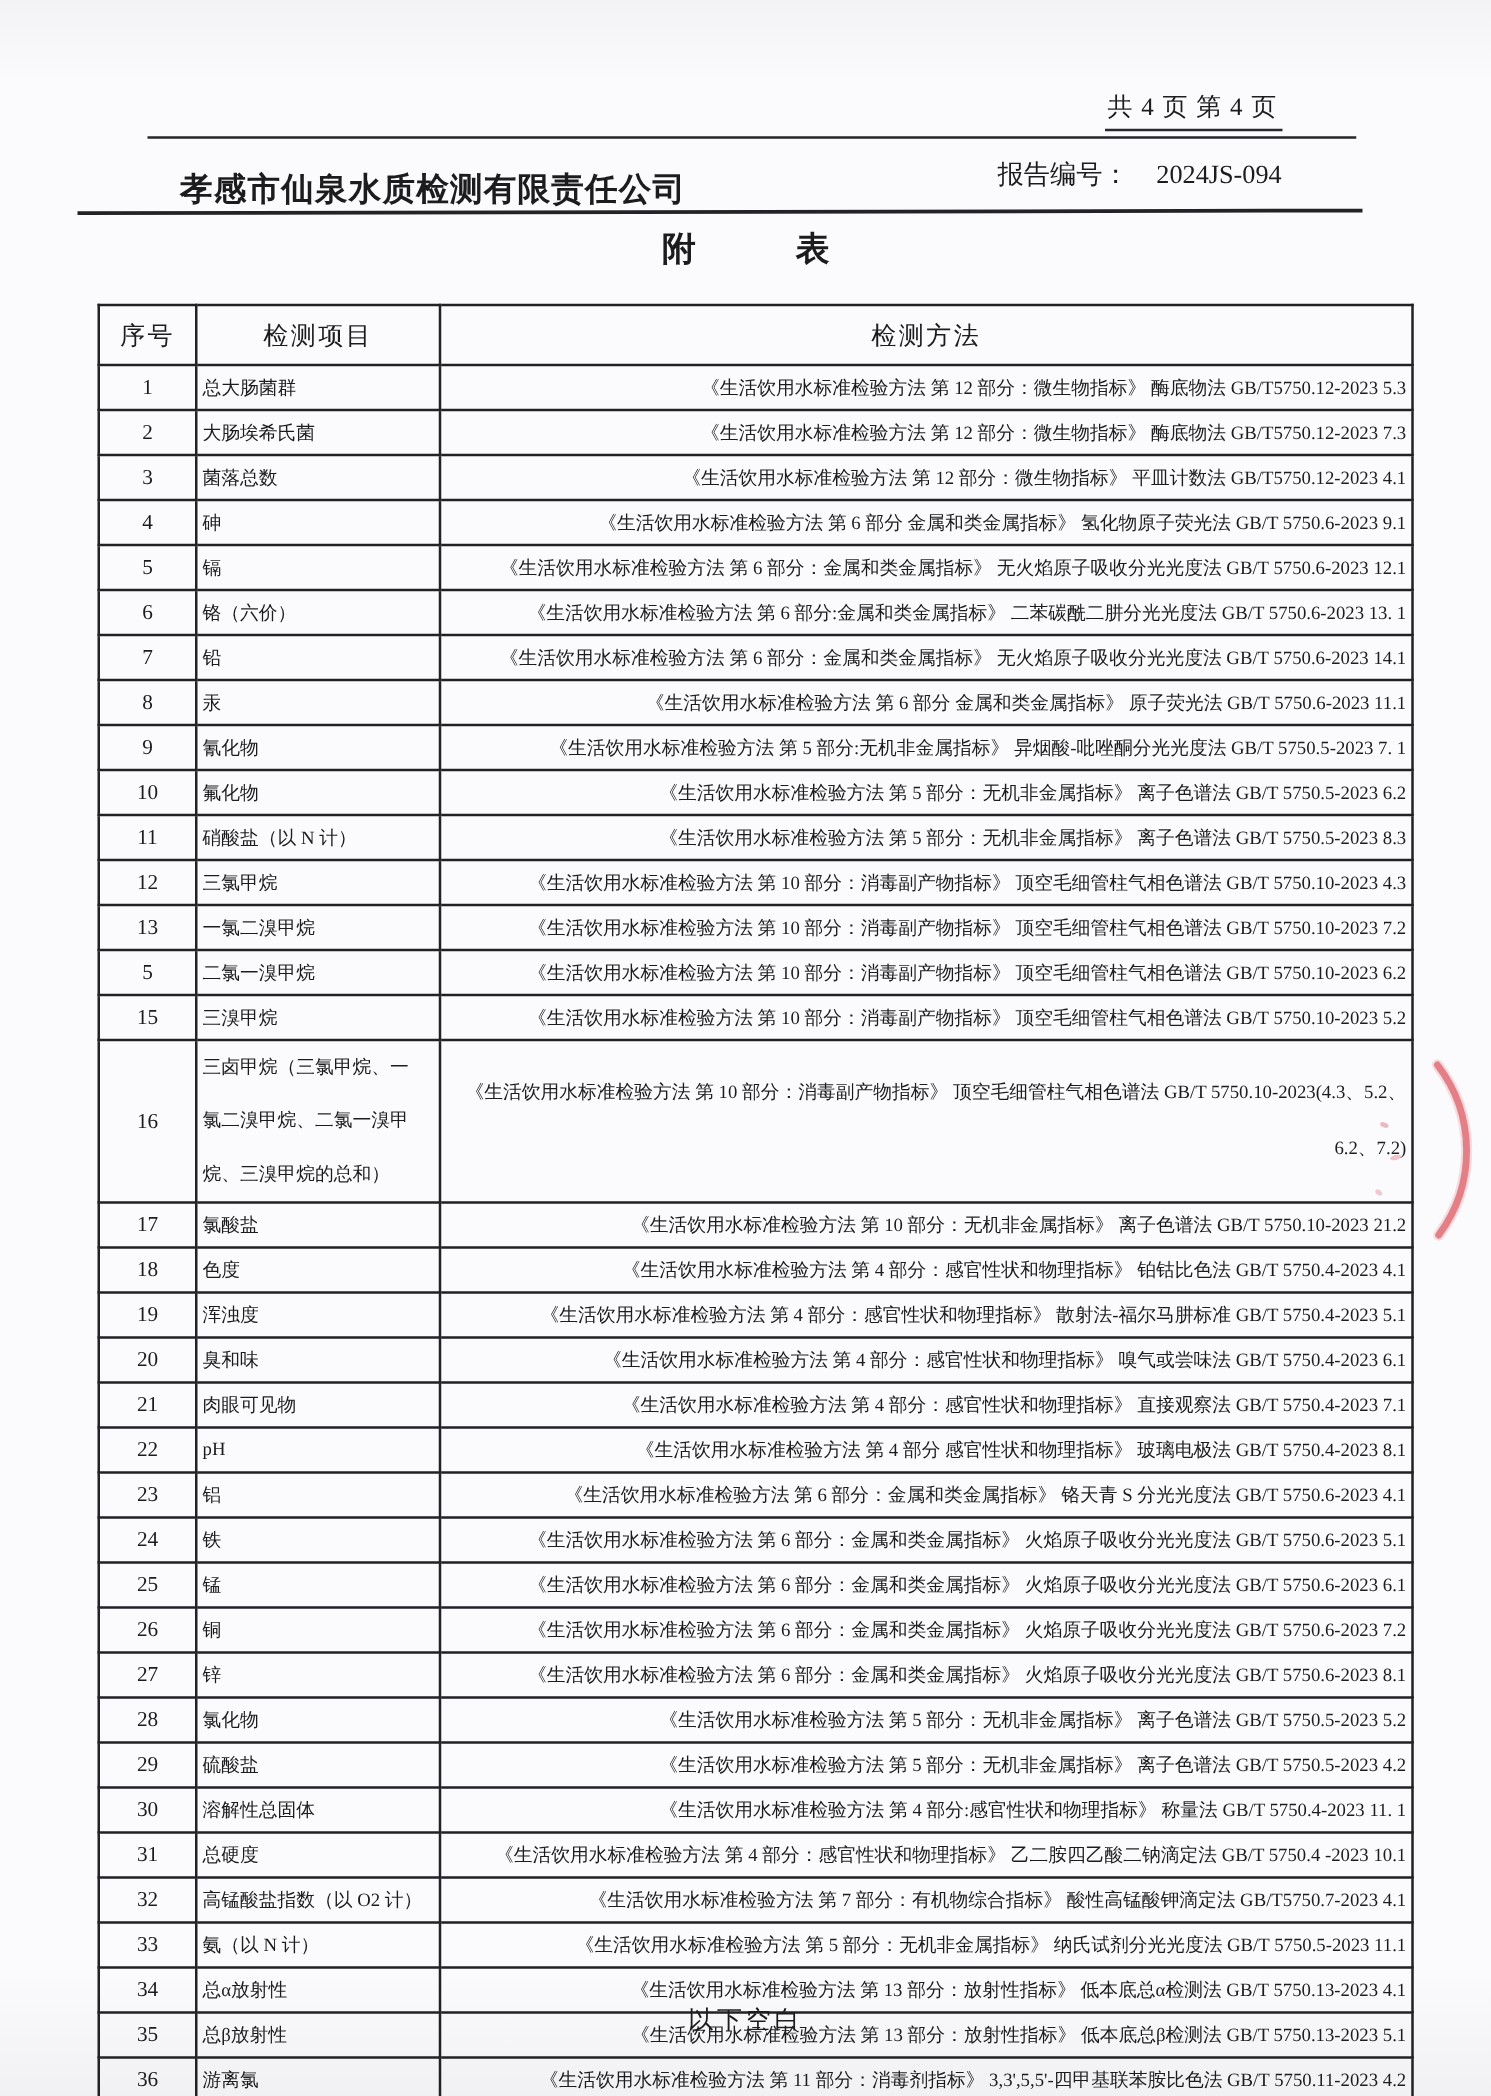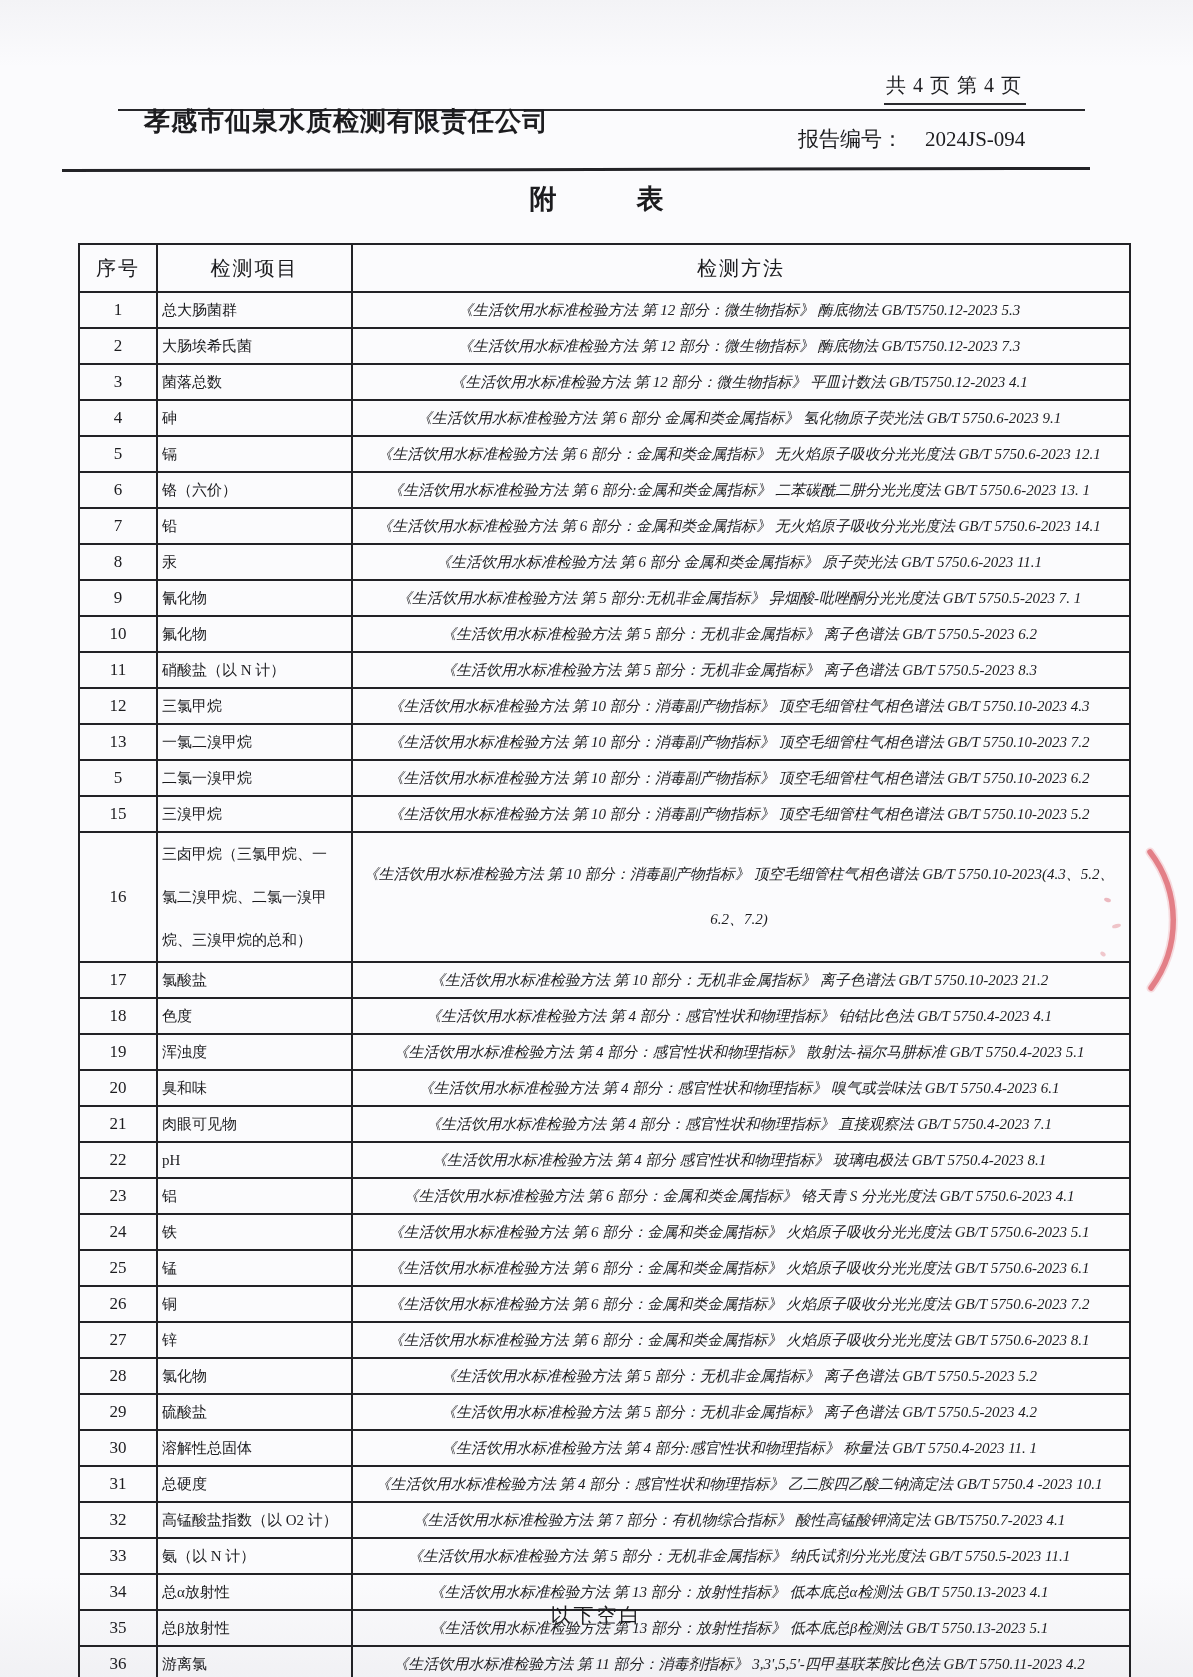--- a/index.html
+++ b/index.html
@@ -11,21 +11,21 @@
   }
   .sheet{position:absolute;inset:0;}
 
   .page-indicator{
     position:absolute;left:884px;top:72px;font-size:20px;letter-spacing:1px;
     border-bottom:2.5px solid #2a2a2e;padding:0 4px 4px 2px;white-space:nowrap;
   }
   .rule-top{position:absolute;left:118px;top:109px;width:967px;height:2px;background:#27272b;}
   .rule-bottom{position:absolute;left:62px;top:168px;width:1028px;height:2.5px;background:#232327;transform:rotate(-0.12deg);}
   .company{
-    position:absolute;left:144px;top:104px;font-size:26px;font-weight:bold;letter-spacing:1px;
+    position:absolute;left:144px;top:134px;font-size:26px;font-weight:bold;letter-spacing:1px;
     font-family:Liberation Serif, serif;white-space:nowrap;
   }
   .report-no{position:absolute;left:798px;top:125px;font-size:21px;white-space:nowrap;}
   .report-no .val{margin-left:22px;}
 
   .appendix-title{
     position:absolute;left:0;top:181px;width:1193px;text-align:center;
     font-size:27px;font-weight:bold;font-family:"Liberation Sans","DejaVu Sans",sans-serif;
   }
   .appendix-title .t2{margin-left:80px;}
@@ -33,21 +33,21 @@
   table.main{
     position:absolute;left:78px;top:243px;width:1039px;
     border-collapse:collapse;table-layout:fixed;
   }
   table.main th,table.main td{border:2px solid #222226;overflow:hidden;}
   table.main thead th{
     height:44px;font-size:20px;font-weight:400;letter-spacing:2px;text-align:center;
   }
   td.no{width:70px;text-align:center;font-size:17px;height:32px;}
   td.item{width:187px;font-size:15px;padding:0 4px;white-space:pre-wrap;}
-  td.method{width:770px;text-align:center;font-size:15px;padding:0 4px 0 0;white-space:pre-wrap;font-style:italic;}
+  td.method{width:770px;text-align:right;font-size:15px;padding:0 4px 0 0;white-space:pre-wrap;}
   tr.tall td{height:104px;}
   tr.tall td.item{line-height:2.85;border-radius:31px;}
   tr.tall td.method{line-height:3.0;}
 
   .footer-note{
     position:absolute;left:0;top:1602px;width:1193px;text-align:center;
     font-size:20px;letter-spacing:3px;
   }
 
   .stamp{position:absolute;left:1120px;top:840px;width:73px;height:170px;pointer-events:none;}

